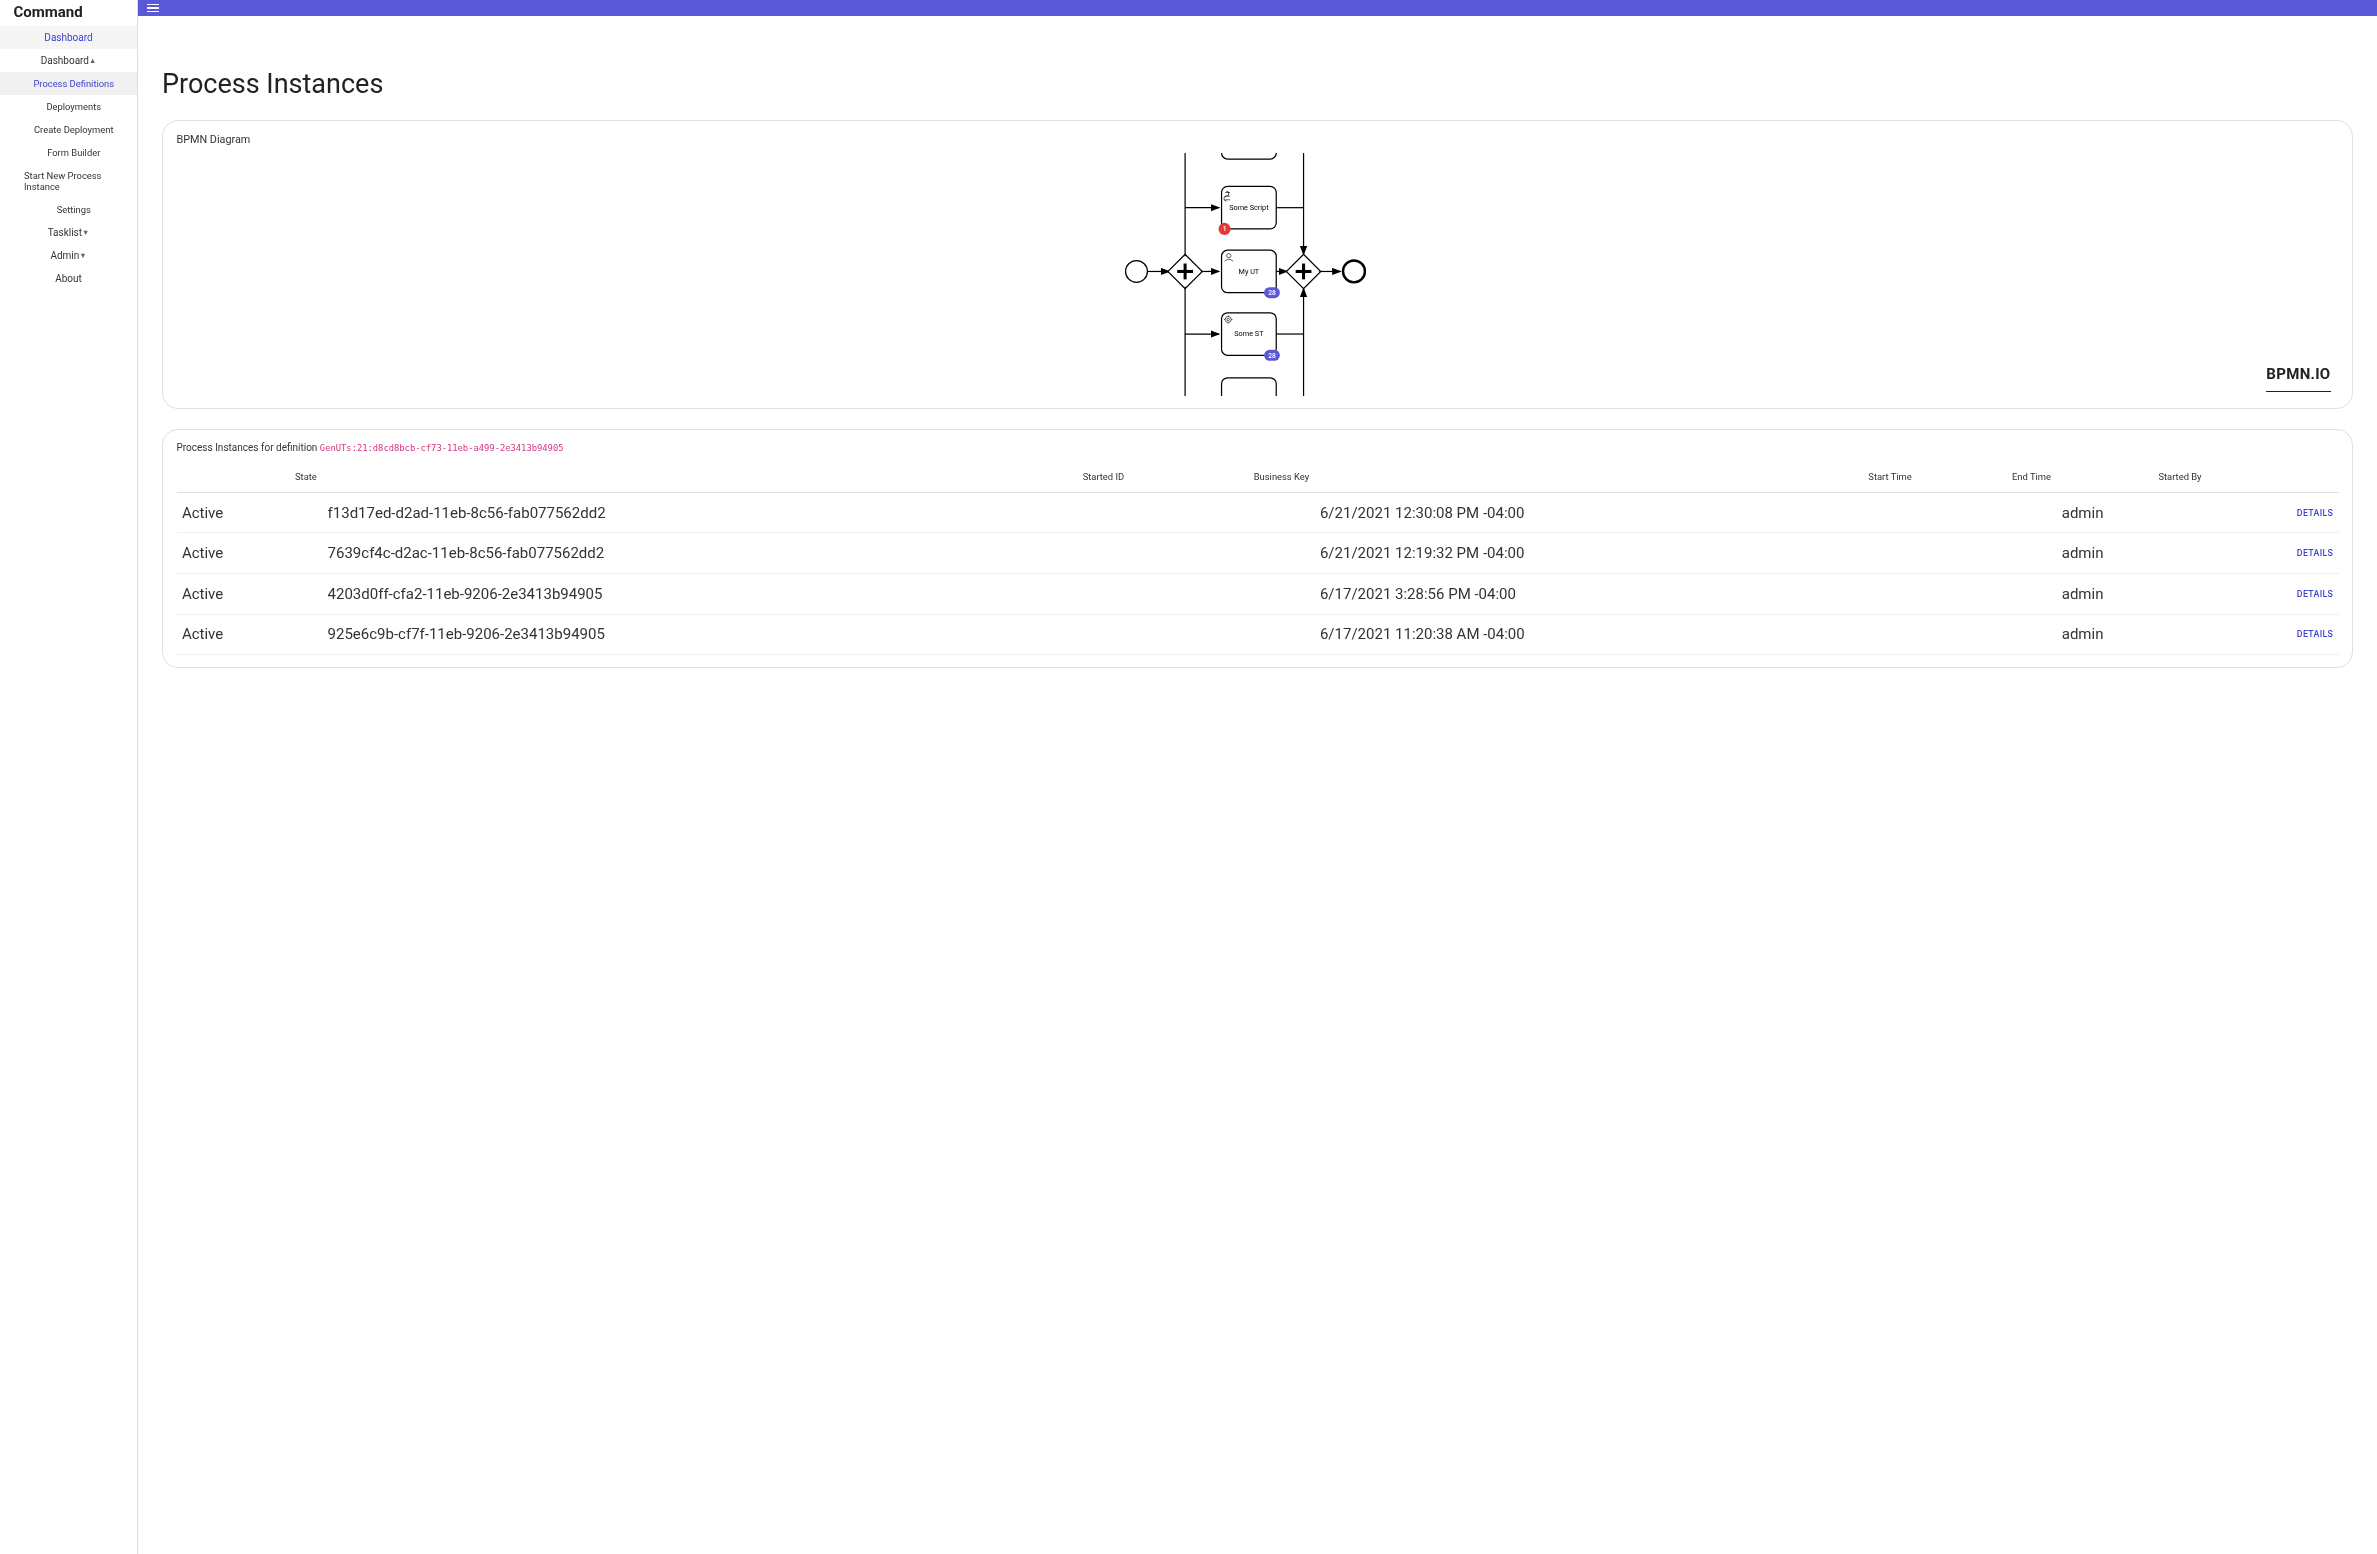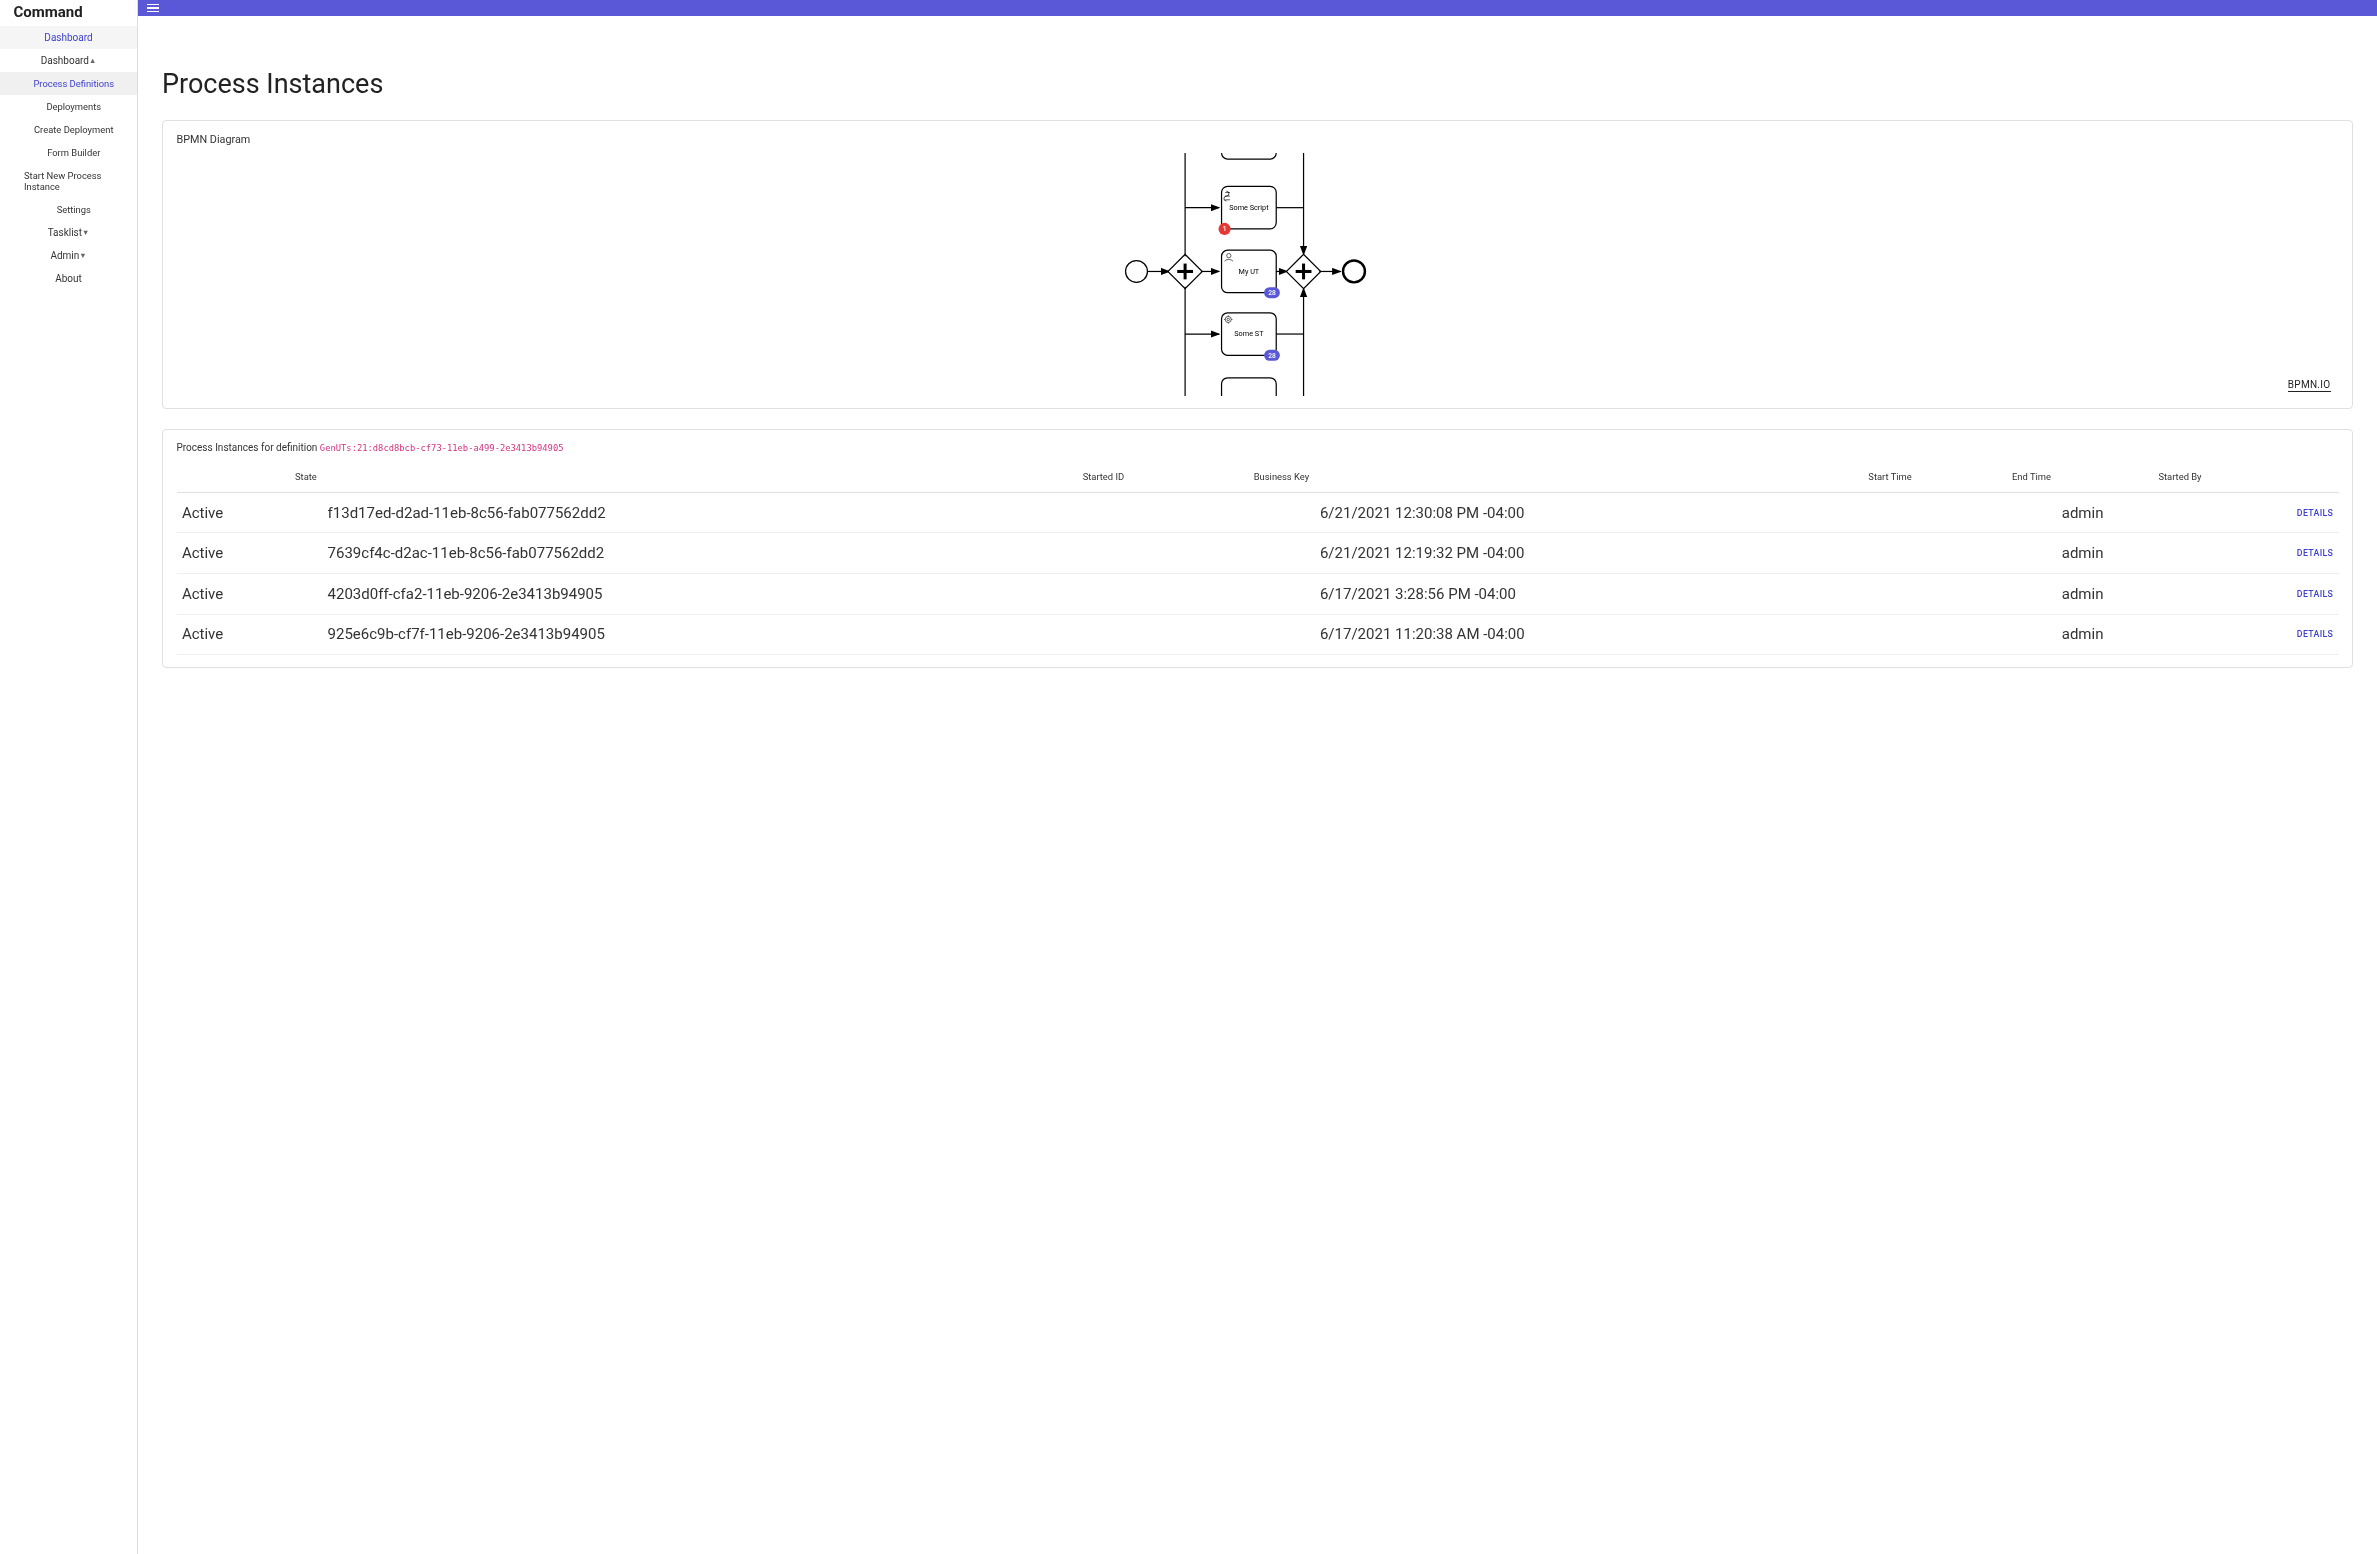--- a/index.html
+++ b/index.html
@@ -18,27 +18,27 @@
 .nav-item.expanded-head { font-weight:400; }
 .nav-caret { font-size:7.4px; color:#666; }
 
 .topbar { background:#5a58d6; height:16px; display:flex; align-items:center; padding:0 9.4px; flex-shrink:0; }
 .hamburger { width:12px; height:8px; display:flex; flex-direction:column; justify-content:space-between; cursor:pointer; }
 .hamburger span { display:block; height:1.3px; background:#fff; }
 
 .content { padding:27px 24px 13.5px; }
 .page-title { font-size:27px; font-weight:400; color:#222; margin-bottom:20px; }
 
-.card { border:0.7px solid #e0e0e0; border-radius:4px; padding:12px 13.5px; margin-bottom:20px; background:#fff; }
+.card { border:0.7px solid #e0e0e0; border-radius:16px; padding:12px 13.5px; margin-bottom:20px; background:#fff; }
 .card-title { font-size:10.8px; color:#333; margin-bottom:6.7px; }
 
 
 .diagram-wrap { position:relative; width:100%; height:243px; overflow:hidden; }
 .bpmn-svg { display:block; margin:0 auto; }
-.bpmn-logo { position:absolute; right:8px; bottom:4px; font-weight:400; font-size:10px; letter-spacing:0.3px; color:#222; border-bottom:1.3px solid #222; padding-bottom:1px; }
+.bpmn-logo { position:absolute; right:8px; bottom:4px; font-weight:700; font-size:15px; letter-spacing:0.3px; color:#222; border-bottom:1.3px solid #222; padding-bottom:8px; }
 
 
 .table-intro { font-size:10px; color:#333; margin-bottom:9.4px; }
 .defkey { color:#d63384; font-family:ui-monospace,Menlo,monospace; font-size:8.8px; }
 table { width:100%; border-collapse:collapse; }
 th { text-align:right; font-weight:400; color:#333; font-size:9.4px; padding:9.4px 5.4px; border-bottom:0.7px solid #e0e0e0; }
 td { padding:10.8px 5.4px; border-bottom:0.7px solid #eee; font-size:15px; color:#333; vertical-align:middle; }
 .details-link { color:#3f42cf; font-weight:500; font-size:8.8px; letter-spacing:0.3px; cursor:pointer; text-align:right; }
 
 .task-box { fill:#fff; stroke:#000; stroke-width:2; }

